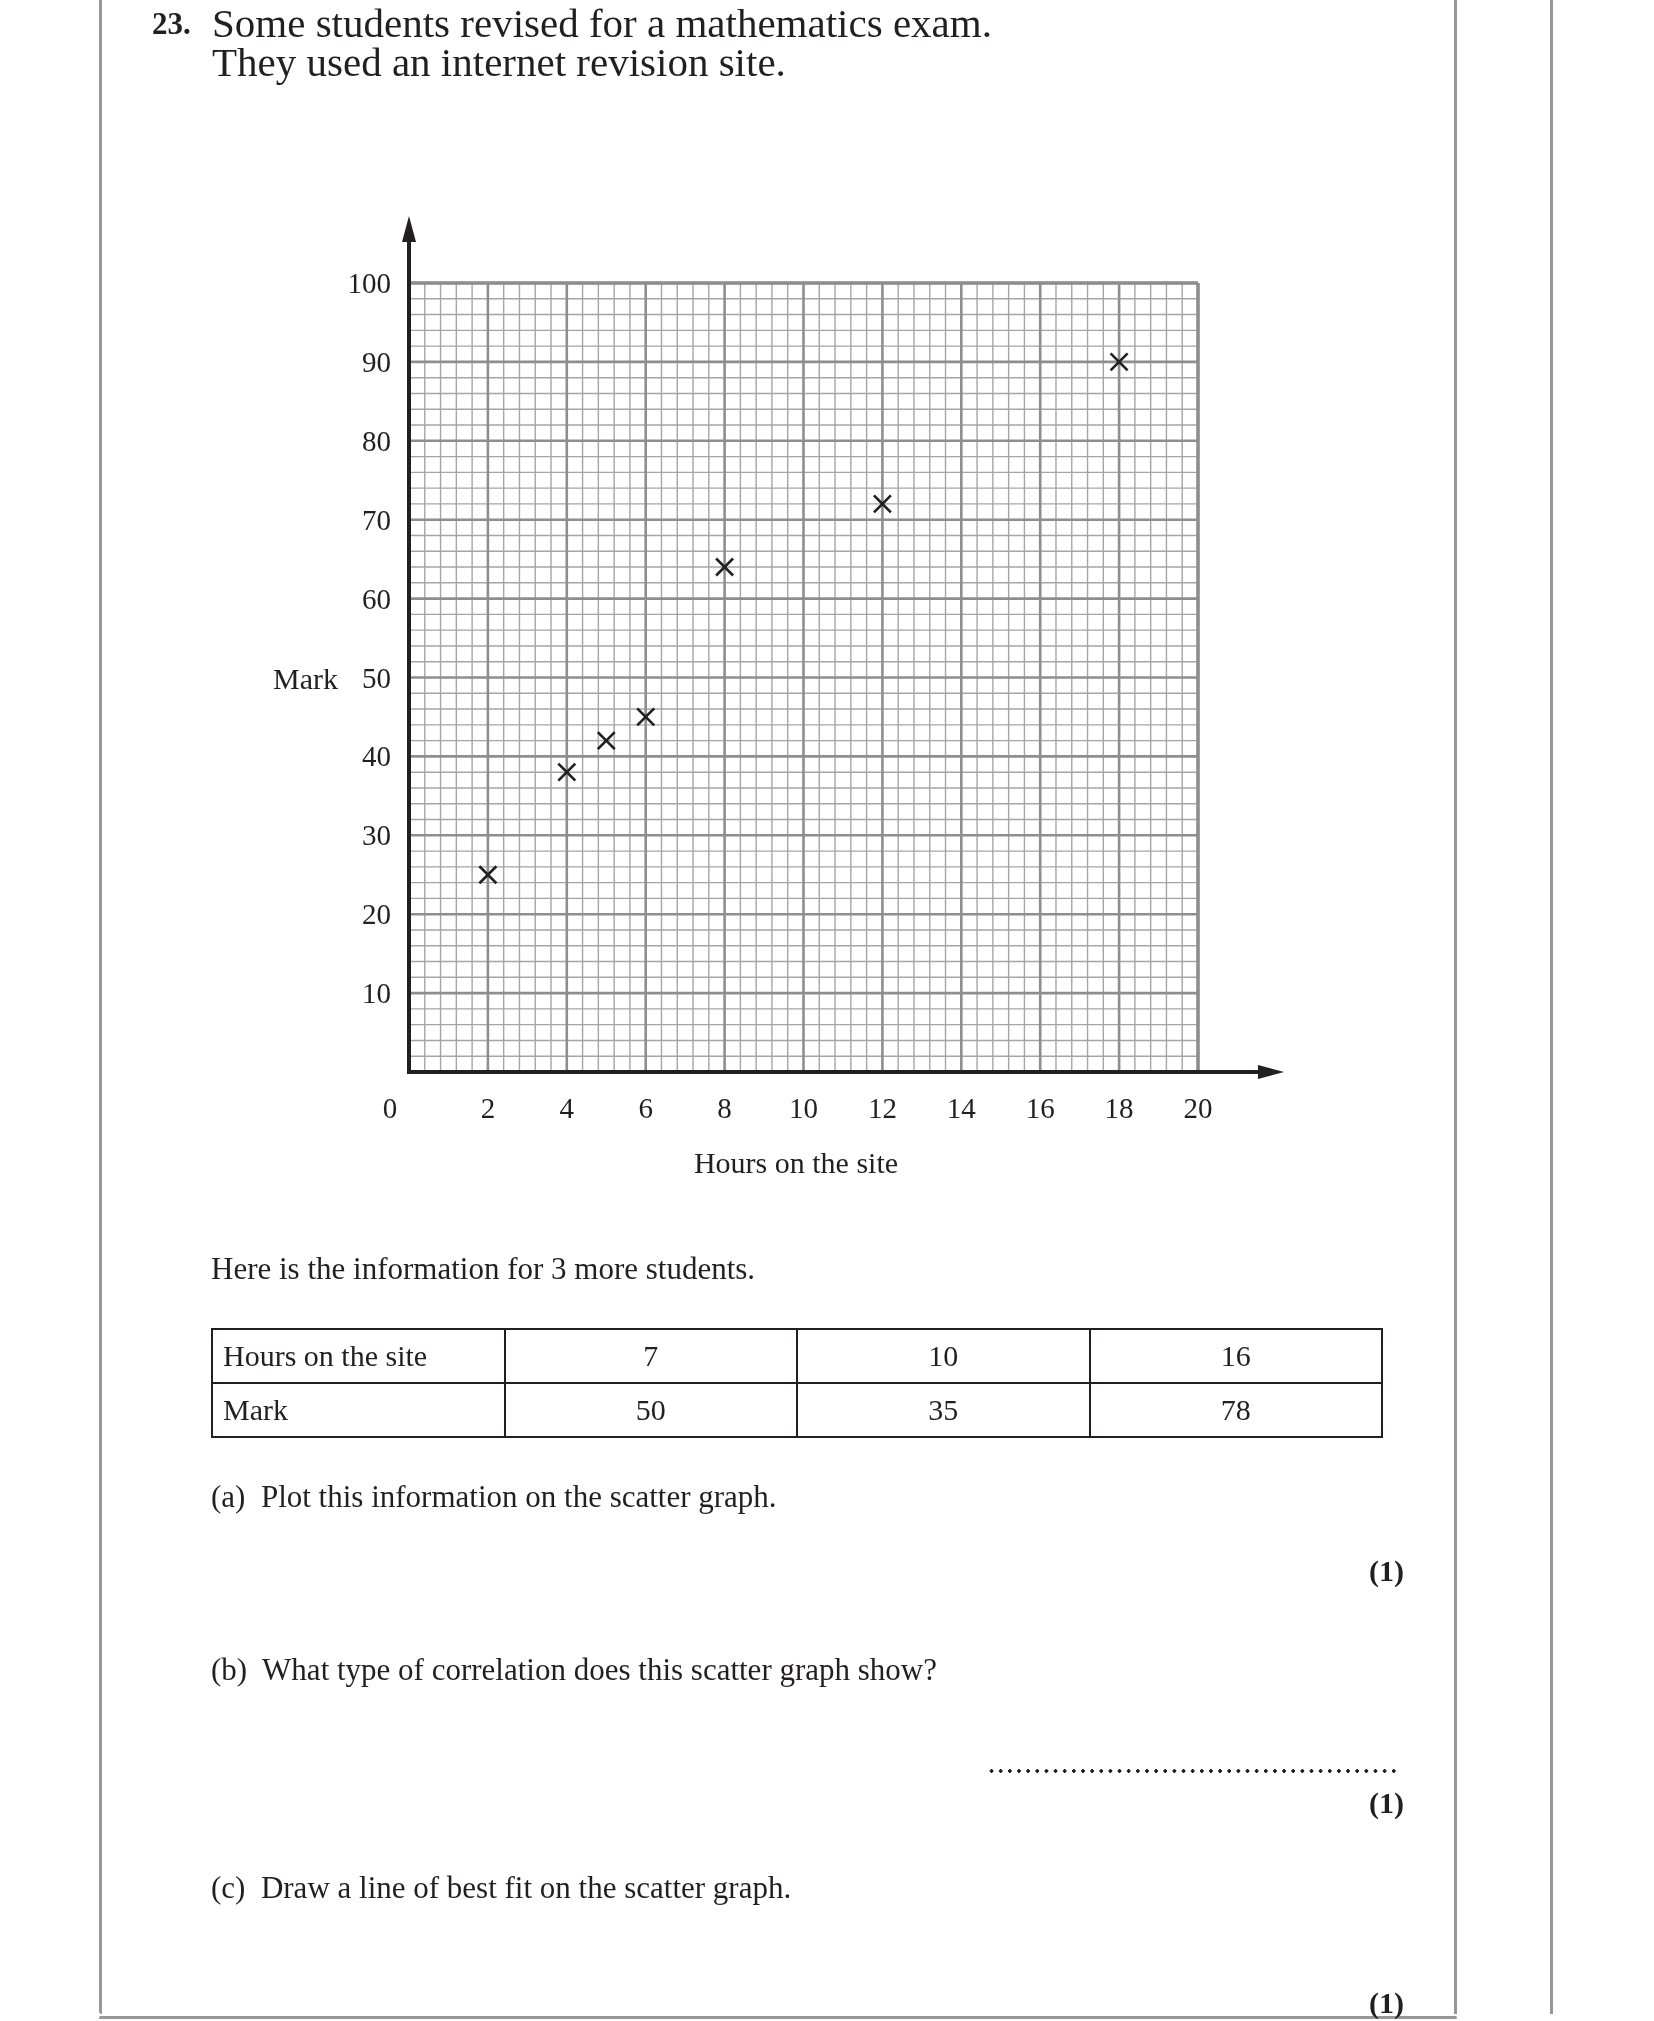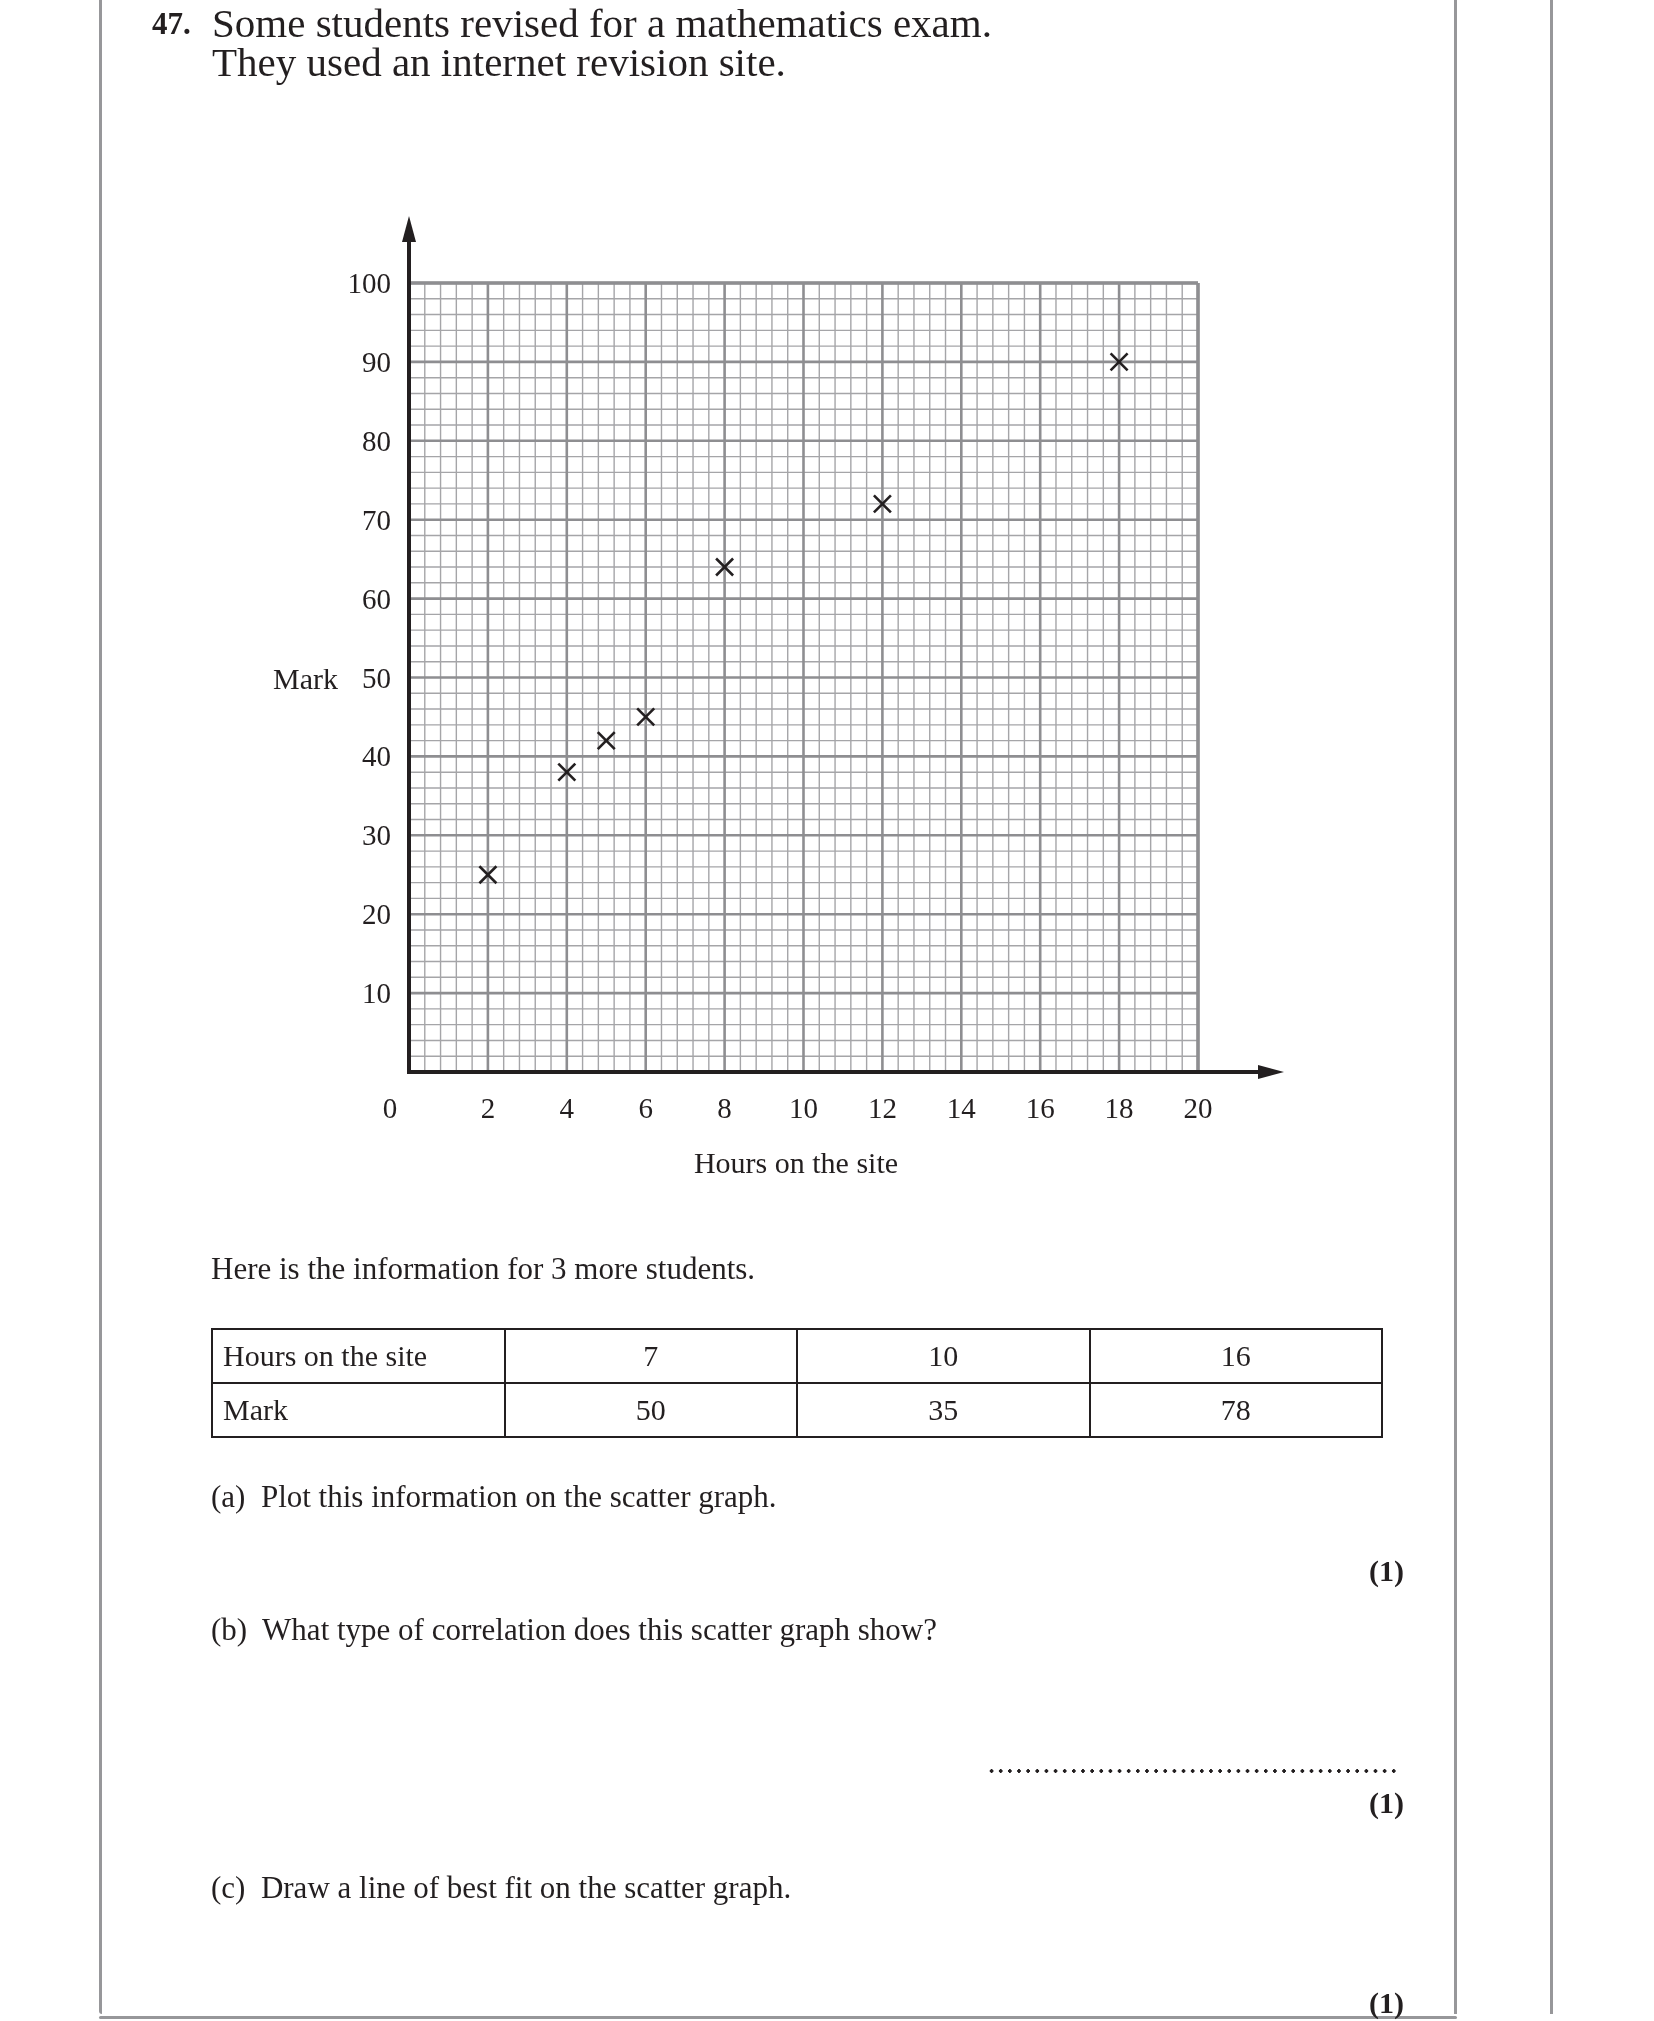--- a/index.html
+++ b/index.html
@@ -29,21 +29,21 @@
           background-size: 9.15px 6px; background-repeat: repeat-x; }
 </style>
 </head>
 <body>
 
 <div class="frame-left"></div>
 <div class="frame-right"></div>
 <div class="frame-outer"></div>
 <div class="frame-bottom"></div>
 
-<div class="qnum">47.</div>
+<div class="qnum">23.</div>
 <div class="intro">
   <div>Some students revised for a mathematics exam.</div>
   <div>They used an internet revision site.</div>
 </div>
 
 <svg id="chart" width="1654" height="1200">
   <g id="grid-minor">
       <line x1="424.78" y1="283" x2="424.78" y2="1072" stroke="#a5a5a8" stroke-width="1.4"></line>
       <line x1="440.56" y1="283" x2="440.56" y2="1072" stroke="#a5a5a8" stroke-width="1.4"></line>
       <line x1="456.34000000000003" y1="283" x2="456.34000000000003" y2="1072" stroke="#a5a5a8" stroke-width="1.4"></line>
@@ -234,21 +234,21 @@
   </tr>
 </tbody>
   </table>
 
 <div class="t" style="left:211px; top:1477px;">
   <span>(a)</span>&nbsp;
   <span>Plot this information on the scatter graph.</span>
 </div>
 <div class="marks" style="left:1369px; top:1554px;">(1)</div>
 
-<div class="t" style="left:211px; top:1610px;font-family:Liberation Serif, serif;">
+<div class="t" style="left:211px; top:1650px;font-family:Liberation Serif, serif;">
   <span>(b)</span>&nbsp;
   <span>What type of correlation does this scatter graph show?</span>
 </div>
 <div class="dots"></div>
 <div class="marks" style="left:1369px; top:1786px;">(1)</div>
 
 <div class="t" style="left:211px; top:1868px;">
   <span>(c)</span>&nbsp;
   <span>Draw a line of best fit on the scatter graph.</span>
 </div>

